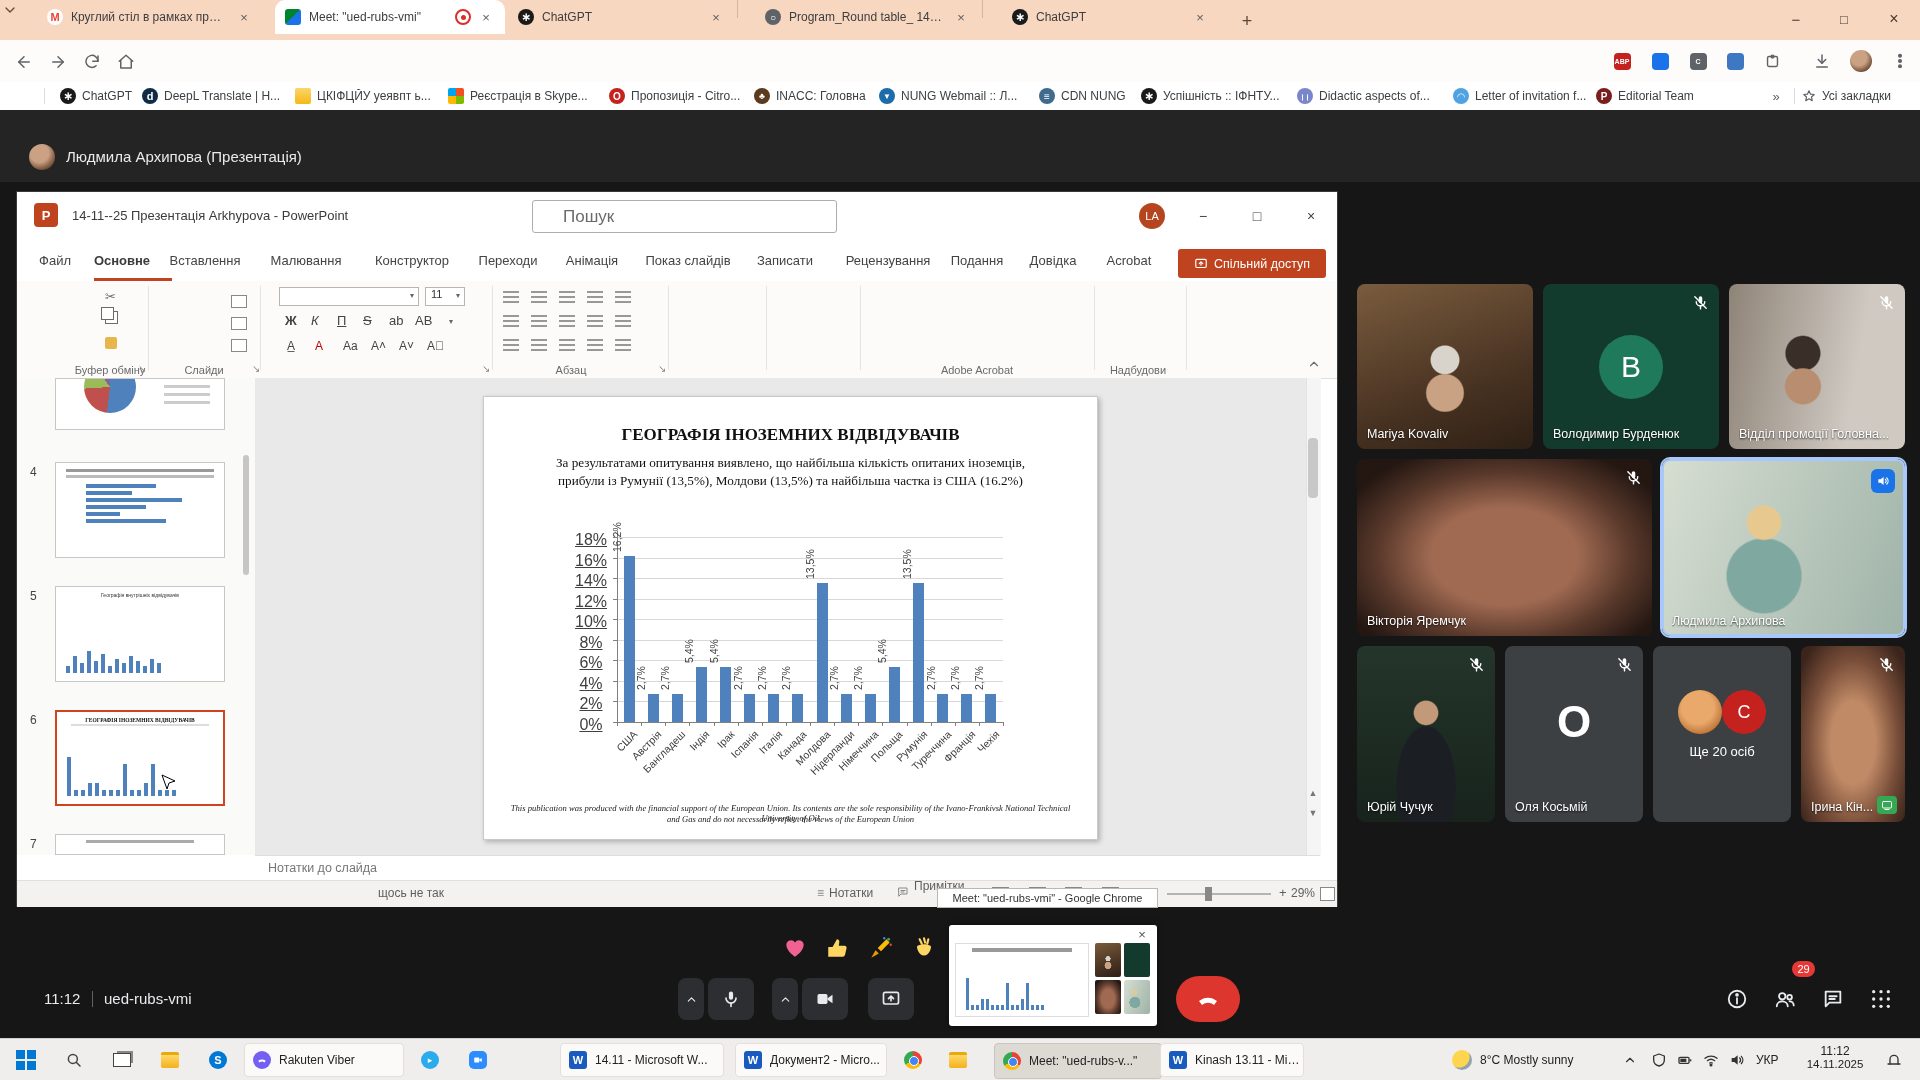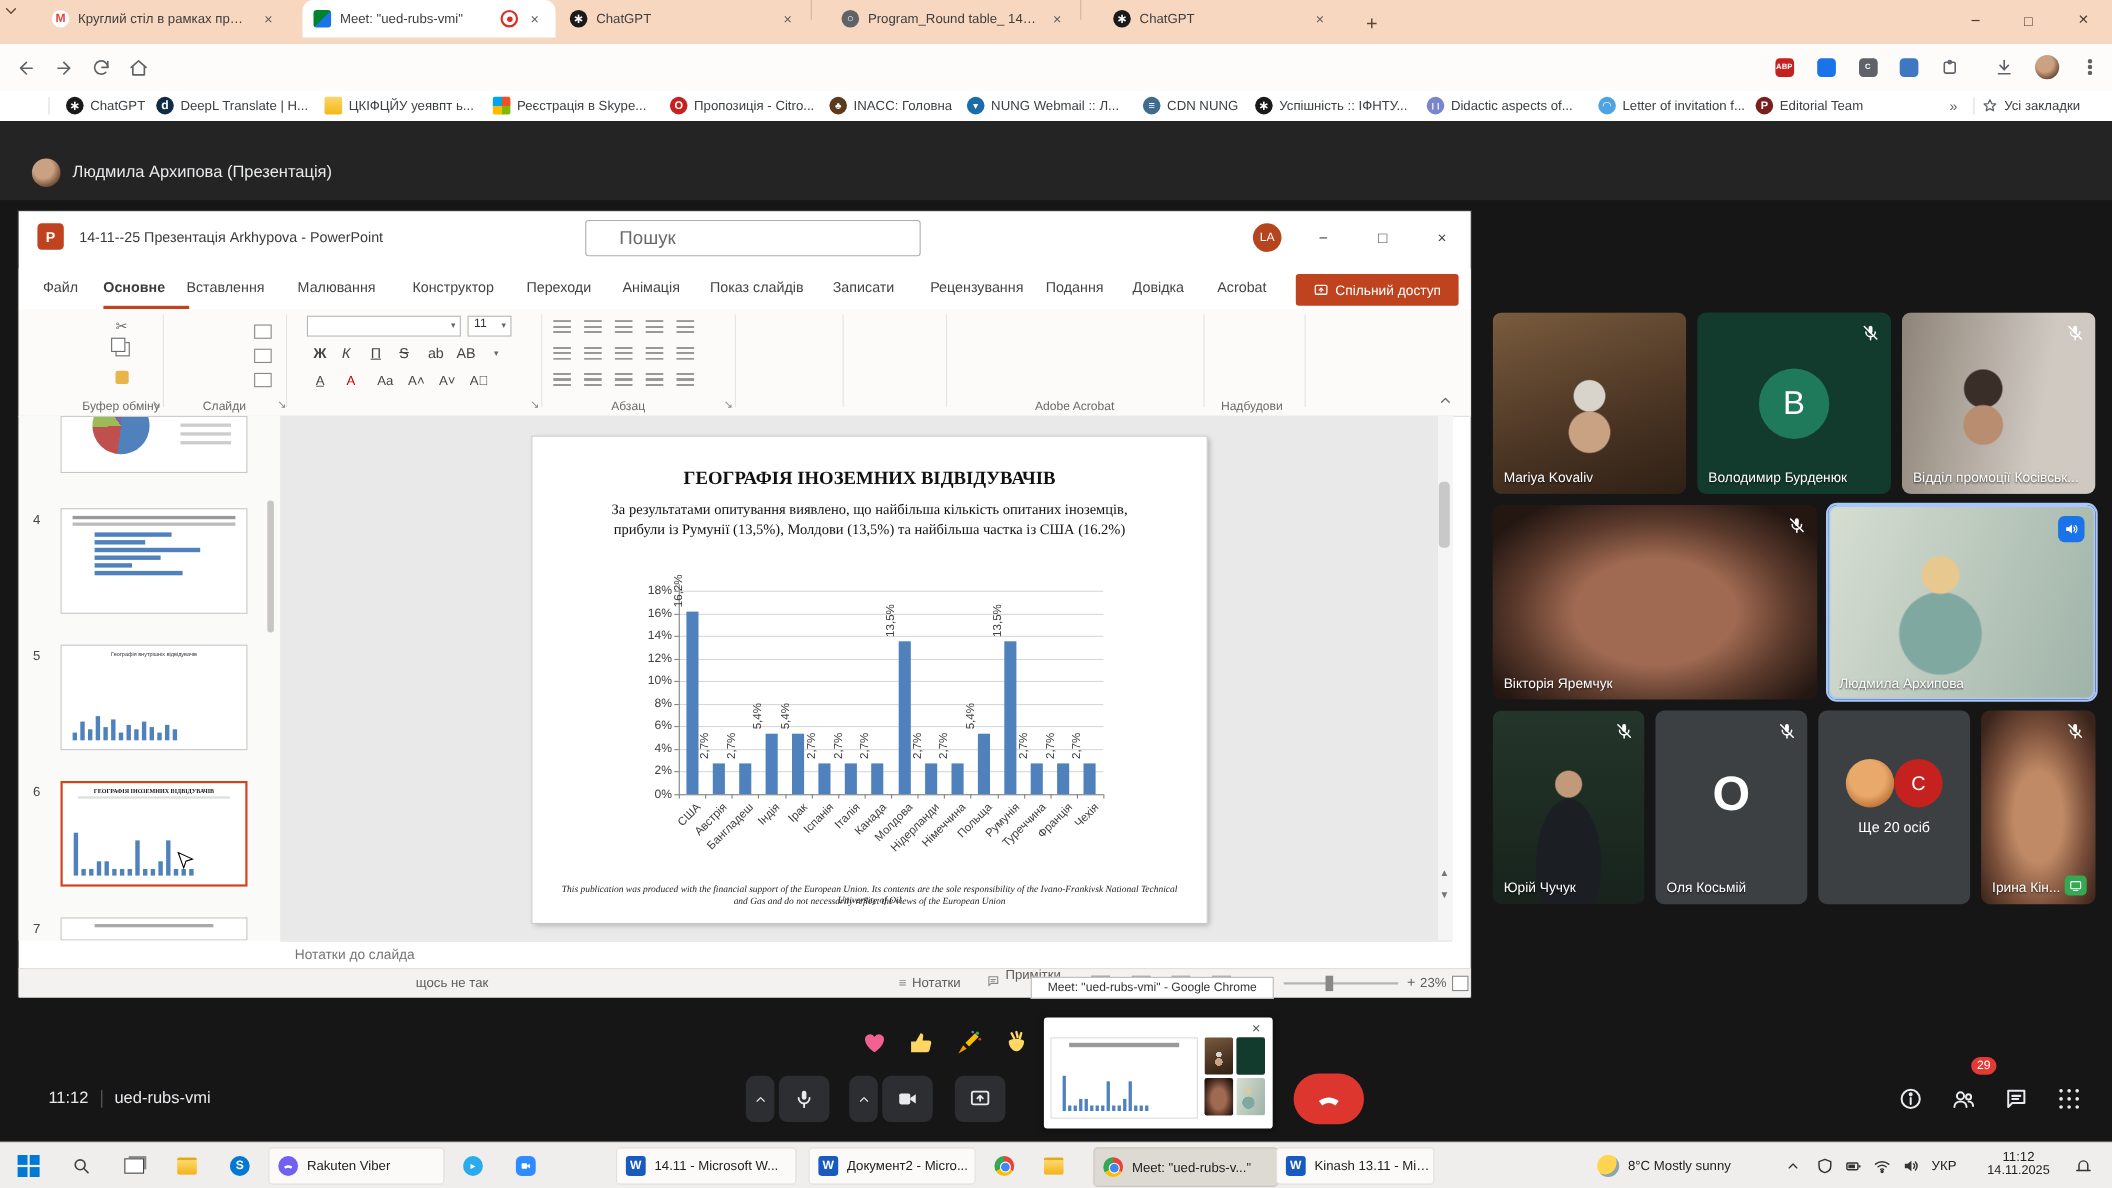--- a/index.html
+++ b/index.html
@@ -53,21 +53,21 @@
   .thumb{left:38px;width:170px;background:#fff;border:1px solid #C9C7C5;box-sizing:border-box;overflow:hidden;}
   .thumb.sel{border:2px solid #D0431F;}
   
   #canvas{left:255px;top:378px;width:1065px;height:477px;background:#E9E9E9;}
   #slide{left:228px;top:18px;width:613px;height:442px;background:#fff;border:1px solid #C9C9C9;box-shadow:2px 2px 5px rgba(0,0,0,.25);}
   #slide-title{left:0;top:28px;width:613px;text-align:center;font-family:"Liberation Serif","DejaV Serif",serif;font-weight:bold;font-size:17px;color:#111;}
   .subt{left:10px;width:593px;text-align:center;font-family:"Liberation Serif",serif;font-size:13.2px;color:#111;}
   .foot{left:20px;width:573px;text-align:center;font-family:"Liberation Serif",serif;font-style:italic;font-size:8.6px;color:#222;}
   
   .grid{height:1px;background:#D8D8D8;}
-  .ytick{width:40px;text-align:right;font-size:11px;color:#404040;}
+  .ytick{width:40px;text-align:center;font-size:16px;color:#404040;text-decoration:underline;}
   .dlab{font-size:10.5px;color:#404040;line-height:12px;height:12px;transform-origin:0 100%;transform:rotate(-90deg);white-space:nowrap;}
   .clab{width:150px;text-align:right;font-size:10.5px;color:#404040;line-height:12px;height:12px;transform-origin:100% 0;transform:rotate(-45deg);white-space:nowrap;}
   #notesrow{left:255px;top:855px;width:1065px;height:25px;background:#FFFFFF;border-top:1px solid #E0DEDC;}
   #notesrow span{font-size:12.5px;color:#767676;}
   #statusbar{left:17px;top:880px;width:1320px;height:26px;background:#F3F2F1;border-top:1px solid #E1DFDD;}
   .stx{font-size:12px;color:#605E5C;}
 
   
   #toast{left:24px;top:879px;width:343px;height:48px;background:#3A3B3D;border-radius:8px;display:flex;align-items:center;box-shadow:0 2px 8px rgba(0,0,0,.4);}
   #toast span{color:#E8EAED;font-size:14px;margin-left:16px;}
@@ -618,21 +618,21 @@
         <span style="margin-top:-12px">Примітки</span>
       </div>
       <div class="a" style="left: 975px; top: 6px; width: 15px; height: 13px; border: 1.5px solid rgb(138, 136, 134); background: rgb(216, 214, 212);"></div>
       <div class="a" style="left: 1012px; top: 6px; width: 15px; height: 13px; border: 1.5px solid rgb(138, 136, 134); background: rgb(255, 255, 255);"></div>
       <div class="a" style="left: 1048px; top: 6px; width: 15px; height: 13px; border: 1.5px solid rgb(138, 136, 134); background: rgb(255, 255, 255);"></div>
       <div class="a" style="left: 1085px; top: 6px; width: 15px; height: 13px; border: 1.5px solid rgb(138, 136, 134); background: rgb(255, 255, 255);"></div>
       <div class="a" style="left: 1134px; top: 4px; font-size: 13px; color: rgb(96, 94, 92);">−</div>
       <div class="a" style="left: 1150px; top: 12px; width: 104px; height: 2px; background: rgb(181, 179, 177);"></div>
       <div class="a" style="left: 1188px; top: 6px; width: 7px; height: 14px; background: rgb(138, 136, 134);"></div>
       <div class="a" style="left: 1262px; top: 4px; font-size: 13px; color: rgb(96, 94, 92);">+</div>
-      <div class="stx a" style="left: 1274px; top: 5px;">23%</div>
+      <div class="stx a" style="left: 1274px; top: 5px;">29%</div>
       <div class="a" style="left: 1303px; top: 6px; width: 13px; height: 12px; border: 1.5px solid rgb(138, 136, 134); background: rgb(255, 255, 255);"></div>
     </div>
 
   <div class="a ctr" id="tooltip">
     <span>Meet: "ued-rubs-vmi" - Google Chrome</span>
   </div>
   <div class="a" id="preview">
     <div style="position:absolute;left:6px;top:18px;width:132px;height:72px;background:#fff;border:1px solid #ddd">
       <div style="margin:4px auto 0;width:100px;height:4px;background:#999"></div>
       <div style="position:absolute;left:10px;bottom:6px;display:flex;align-items:flex-end;gap:2px;height:36px">
@@ -779,21 +779,21 @@
         <div class="badge" style="right: 10px; top: 10px; left: auto;">
           <svg width="17" height="17" viewBox="0 0 24 24" fill="none" stroke="#fff" stroke-width="2" stroke-linecap="round" stroke-linejoin="round">
             <rect x="9.5" y="3" width="5" height="10" rx="2.5" fill="#fff" stroke="none"></rect>
             <path d="M6 11a6 6 0 0 0 12 0"></path>
             <line x1="12" y1="17" x2="12" y2="21"></line>
             <line x1="4" y1="4" x2="20" y2="20"></line>
           </svg>
         </div>
       </div>
       <div class="tile a v-office" style="left: 1729px; top: 284px; width: 176px; height: 165px;">
-        <div class="tname">Відділ промоції Косівськ...</div>
+        <div class="tname">Відділ промоції Головна...</div>
         <div class="badge" style="right: 10px; top: 10px; left: auto;">
           <svg width="17" height="17" viewBox="0 0 24 24" fill="none" stroke="#fff" stroke-width="2" stroke-linecap="round" stroke-linejoin="round">
             <rect x="9.5" y="3" width="5" height="10" rx="2.5" fill="#fff" stroke="none"></rect>
             <path d="M6 11a6 6 0 0 0 12 0"></path>
             <line x1="12" y1="17" x2="12" y2="21"></line>
             <line x1="4" y1="4" x2="20" y2="20"></line>
           </svg>
         </div>
       </div>
       <div class="tile a v-closeup" style="left: 1357px; top: 459px; width: 295px; height: 177px;">

